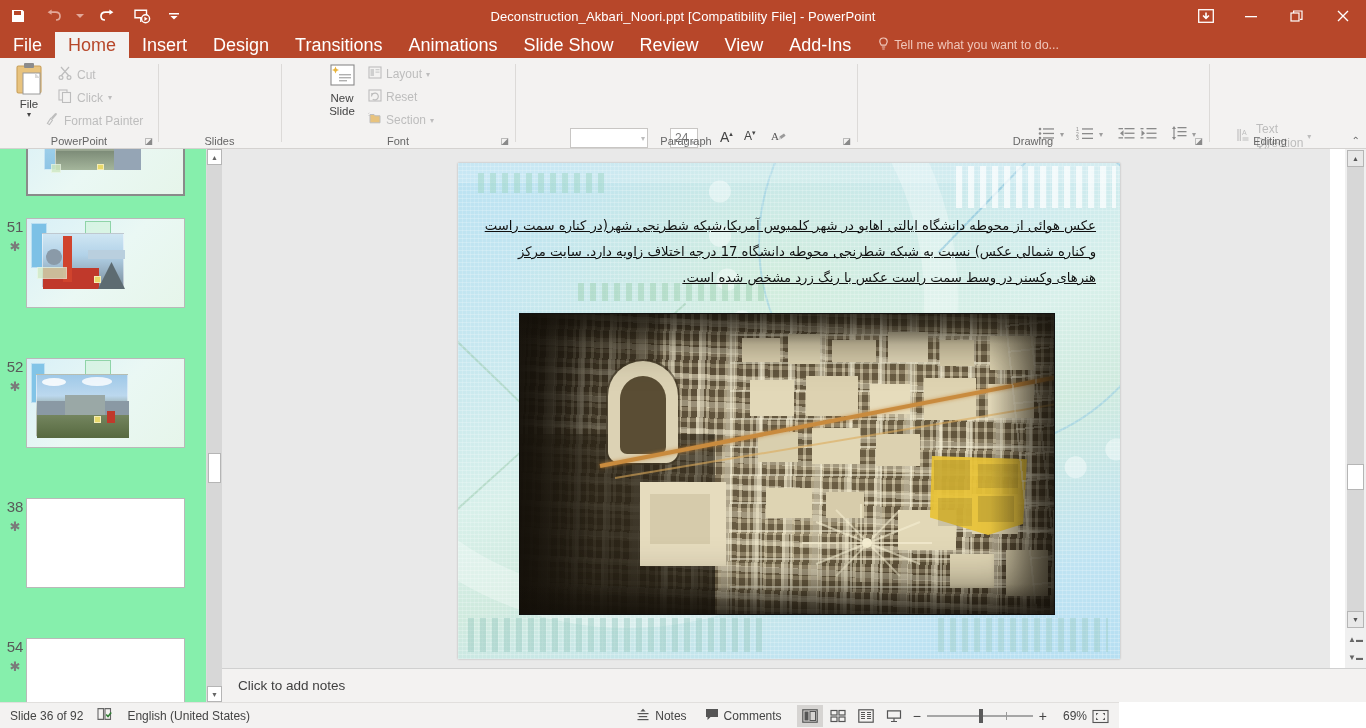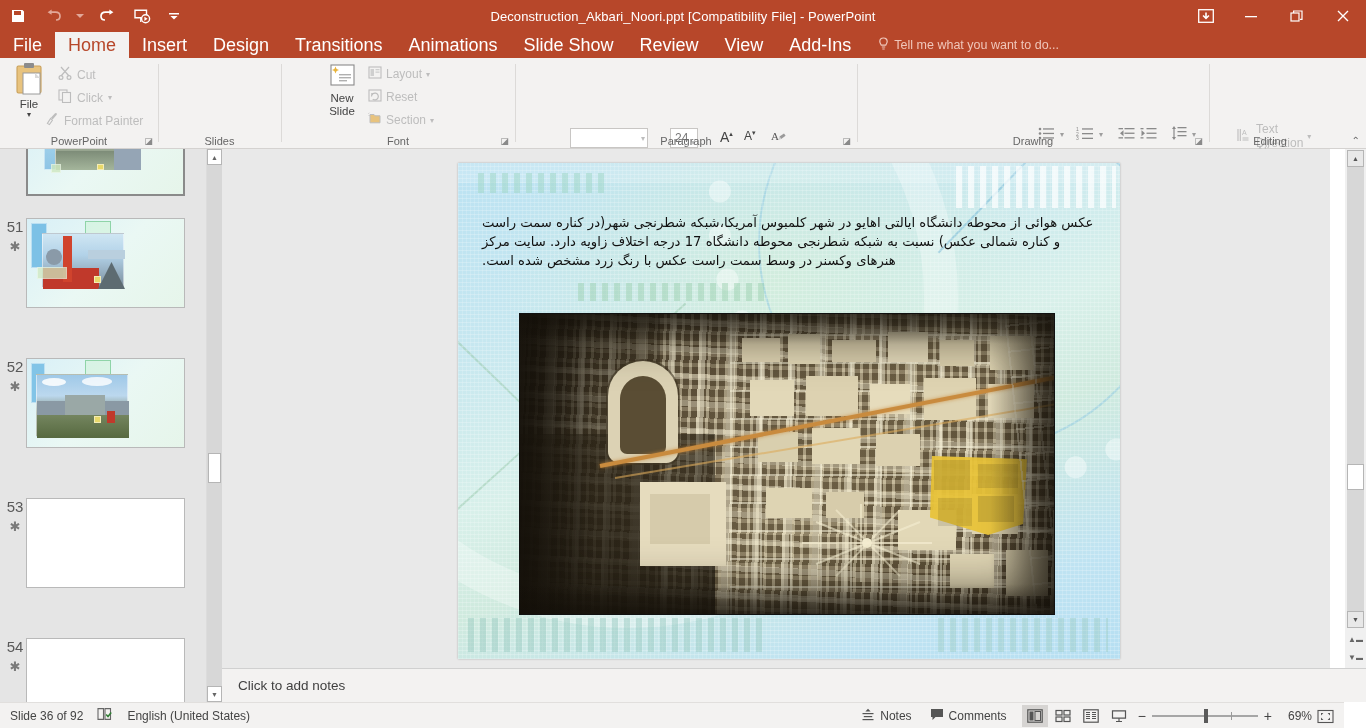--- a/index.html
+++ b/index.html
@@ -95,21 +95,21 @@
   .fbtn { position:absolute; font-size:13px; color:#444; font-weight:bold; }
 
   
   .picon { position:absolute; color:#9e9e9e; font-size:12px; }
   .ptext { position:absolute; display:flex; align-items:center; gap:4px; font-size:12px; color:#bdbdbd; }
   .collapse { position:absolute; right:6px; bottom:2px; font-size:10px; color:#666; }
 
   
   .thumbpane {
     position:absolute; left:0; top:149px; width:206px; height:553px;
-    background:#e5e5e5; overflow:hidden;
+    background:#86efac; overflow:hidden;
   }
   .thumbrow { position:absolute; left:0; width:206px; }
   .thumbnum { position:absolute; left:4px; width:22px; text-align:center; font-size:15px; color:#595959; }
   .thumbstar { position:absolute; left:4px; width:22px; text-align:center; font-size:13px; color:#7a7a7a; }
   .thumb {
     position:absolute; left:26px; width:159px; height:90px;
     background:#fff; border:1px solid #b9b9b9; overflow:hidden;
   }
   .thumb.sel { border:2px solid #8a8a8a; }
   .thumb-inner { position:absolute; inset:0; }
@@ -126,23 +126,23 @@
   .editarea { position:absolute; left:222px; top:149px; width:1108px; height:519px; background:#e9e9e9; }
   .slide {
     position:absolute; left:236px; top:14px; width:662px; height:496px;
     background:#bfe4f3; box-shadow:0 0 2px rgba(0,0,0,.25);
     overflow:hidden;
   }
   .slide-bg { position:absolute; inset:0; }
   .deco { position:absolute; }
   .slide-text {
     position:absolute; left:24px; top:50px; width:614px;
-    text-align:left; direction:rtl;
+    text-align:right; direction:rtl;
     font-family: "DejaVu Sans", sans-serif;
-    font-size:13.2px; line-height:19px; color:#101010;
+    font-size:13.2px; line-height:26px; color:#101010;text-decoration:underline;
   }
   .slide-photo {
     position:absolute; left:61px; top:150px; width:536px; height:302px;
     border:1px solid #111; overflow:hidden; background:#2a241b;
   }
 
   
   .notesdiv { position:absolute; left:222px; top:668px; width:1144px; height:1px; background:#d0d0d0; }
   .notes {
     position:absolute; left:222px; top:669px; width:1144px; height:33px;
@@ -152,21 +152,21 @@
 
   
   .rightsb { position:absolute; left:1345px; top:149px; width:21px; height:519px; background:#f0f0f0; }
   .rsbtrack { position:absolute; left:2px; top:18px; width:17px; height:445px; background:#d7d7d7; }
   .rsb-btn { position:absolute; left:2px; width:17px; height:17px; background:#e8e8e8; border:1px solid #b5b5b5; display:flex; align-items:center; justify-content:center; font-size:7px; color:#555; }
   .rsb-thumb { position:absolute; left:2px; width:17px; height:26px; background:#fff; border:1px solid #b5b5b5; }
   .rsb-nav { position:absolute; left:2px; width:17px; height:16px; display:flex; align-items:center; justify-content:center; font-size:8px; color:#666; }
 
   
   .statusbar {
-    position:absolute; left:0; top:702px; width:1344px; height:26px;
+    position:absolute; left:0; top:702px; width:1119px; height:26px;
     background:#f3f2f1; border-top:1px solid #e1dfdd;
     display:flex; align-items:center;
   }
   .sb-left { display:flex; align-items:center; gap:14px; padding-left:10px; font-size:12px; color:#444; }
   .sb-right { position:absolute; right:0; top:0; height:26px; display:flex; align-items:center; gap:0; }
   .sb-item { display:flex; align-items:center; gap:5px; font-size:12px; color:#444; padding:0 9px; height:26px; }
   .viewbtn { width:26px; height:22px; display:flex; align-items:center; justify-content:center; color:#555; }
   .viewbtn.active { background:#d6d4d2; }
   .zoomslider { display:flex; align-items:center; gap:6px; padding:0 6px; }
   .ztrack { position:relative; width:106px; height:2px; background:#a6a6a6; }
@@ -634,21 +634,21 @@
             <div style="position:absolute; left:28px; top:20px; width:40px; height:24px; background:#9aa8a6;"></div>
             <div style="position:absolute; left:0; top:40px; width:92px; height:23px; background:linear-gradient(180deg,#74855f,#56693f);"></div>
             <div style="position:absolute; left:70px; top:36px; width:8px; height:12px; background:#c0392b;"></div>
           </div>
           <div class="tphoto" style="left:67px; top:57px; width:7px; height:7px; background:#e8d96a;"></div>
         </div>
       </div>
     </div>
 
     <div class="thumbrow" style="top:345px;">
-      <div class="thumbnum" style="top:4px;">53</div>
+      <div class="thumbnum" style="top:4px;">38</div>
       <div class="thumbstar" style="top:25px;">✱</div>
       <div class="thumb" style="top:4px; background:#fff;"></div>
     </div>
 
     <div class="thumbrow" style="top:485px;">
       <div class="thumbnum" style="top:4px;">54</div>
       <div class="thumbstar" style="top:25px;">✱</div>
       <div class="thumb" style="top:4px; background:#fff;"></div>
     </div>
   </div>

